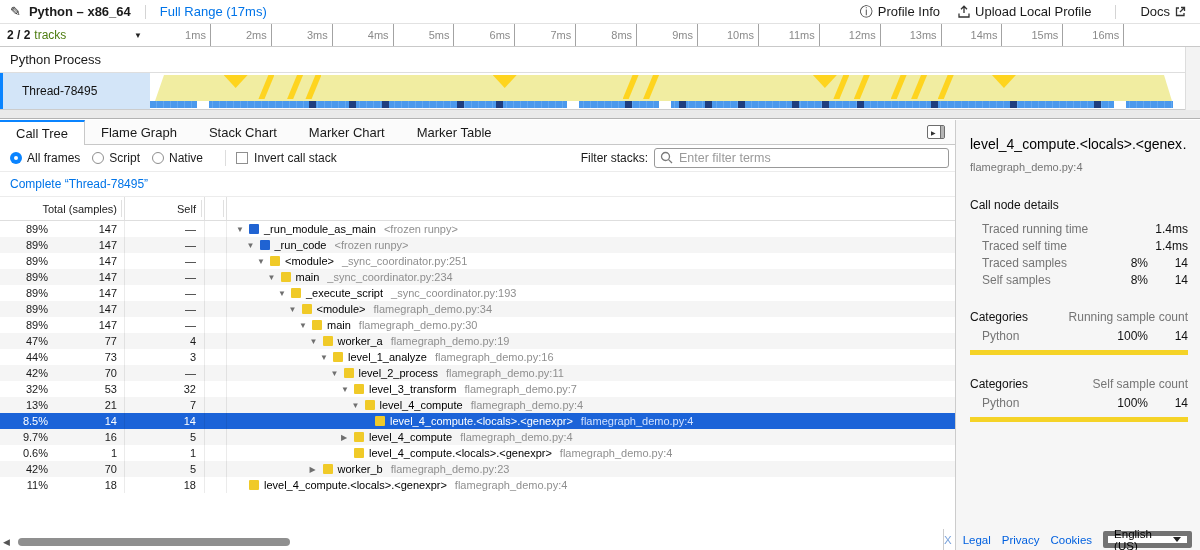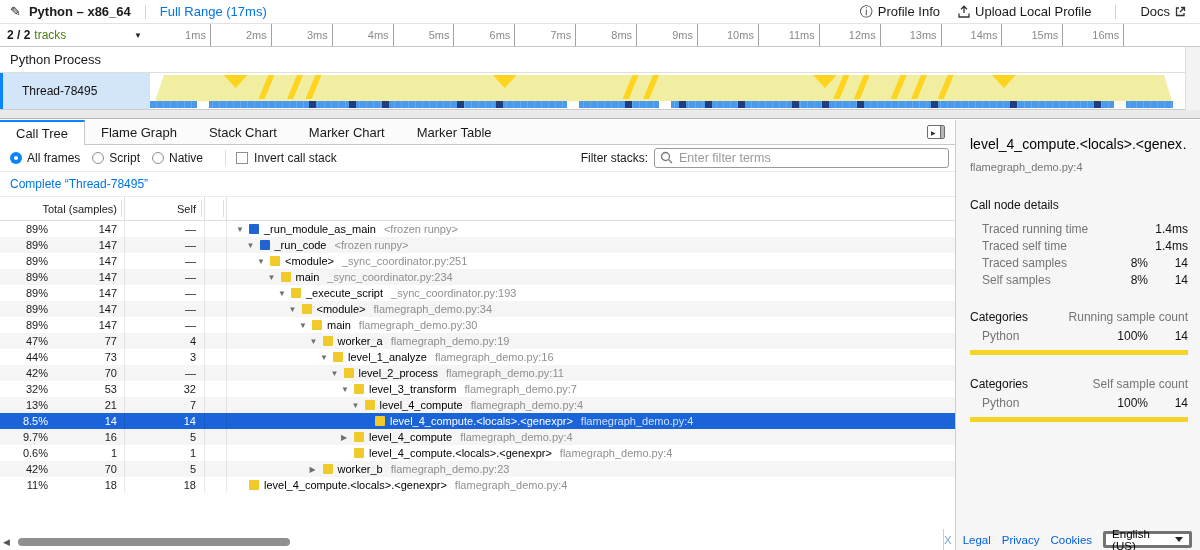--- a/index.html
+++ b/index.html
@@ -130,21 +130,21 @@
   .cat-header { display:flex; align-items:center; font-size:12px; }
   .cat-header .ch-left { color:#111; }
   .cat-header .ch-right { margin-left:auto; color:#757575; }
   .cat-row { display:flex; align-items:center; font-size:12px; color:#757575; padding:5px 0 2px 12px; }
   .cat-bar { height:5px; margin-top:5px; }
   
   .sb-footer { position:absolute; bottom:0; right:0; width:257px; height:21px; border-left:1px solid #ccc;
     display:flex; align-items:center; justify-content:flex-end; gap:11px; padding-right:8px; font-size:11.5px; }
   .foot-link { color:#0060df; cursor:pointer; }
   .foot-link.muted { color:#7aa3dc; }
-  .lang-select { display:flex; align-items:center; gap:16px; border:3px solid #737373; border-radius:2px;
+  .lang-select { display:flex; align-items:center; gap:16px; border:5px solid #737373; border-radius:2px;
     background:#fff; height:17px; padding:0 6px; font-size:11.5px; color:#000; cursor:pointer; }
   .lang-caret { width:0; height:0; border-left:4px solid transparent; border-right:4px solid transparent; border-top:5px solid #222; }
   svg { display:block; }
 </style>
 </head>
 <body>
 
 <header class="appbar">
   <div class="appbar-left">
     <span class="pencil">✎</span>

